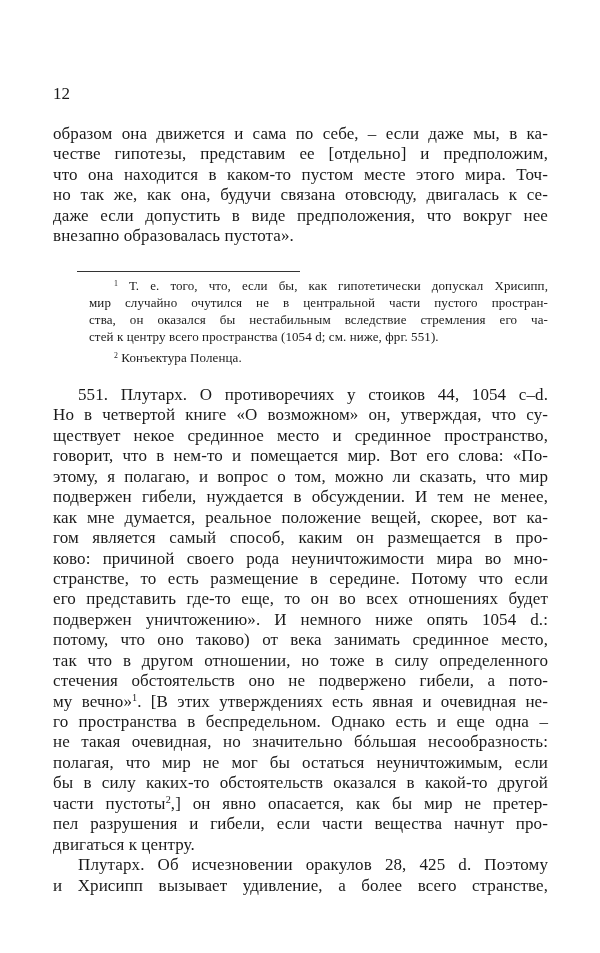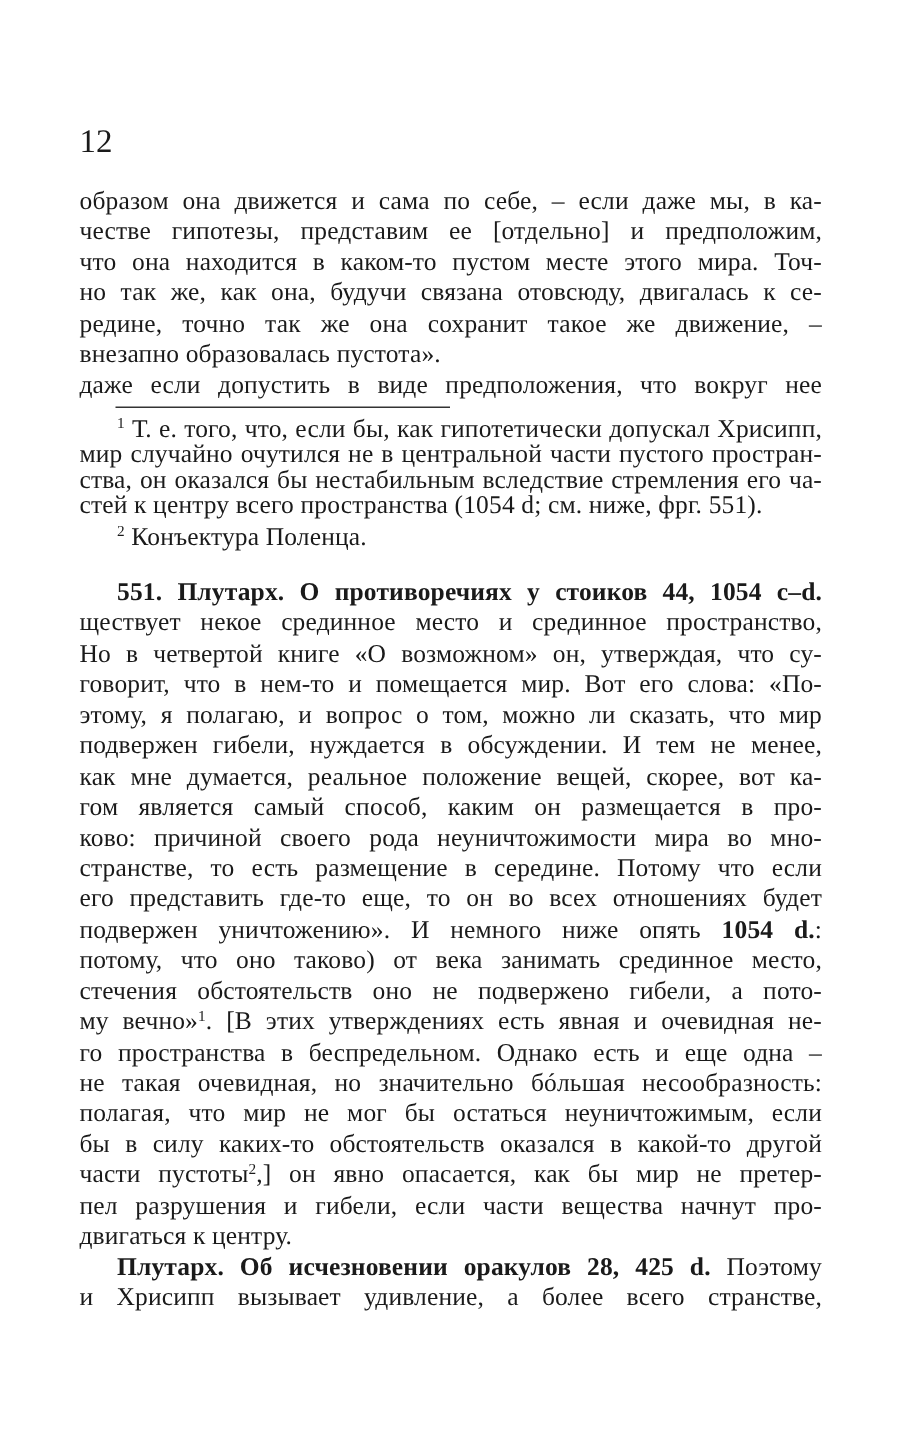--- a/index.html
+++ b/index.html
@@ -1,70 +1,70 @@
 <!DOCTYPE html>
 <html><head>
 <meta charset="utf-8">
 <style>
   html, body { margin: 0; padding: 0; background: #ffffff; }
   body { width: 600px; height: 953px; position: relative; overflow: hidden;
          font-family: "Liberation Serif", "DejaVu Serif", serif; color: #1a1a1a; }
-  .page-number { position: absolute; left: 53px; top: 84px; font-size: 22px; line-height: 20px; }
+  .page-number { position: absolute; left: 53px; top: 84px; font-size: 17px; line-height: 20px; }
   .block { position: absolute; left: 53px; width: 495px; }
   .line { display: block; white-space: nowrap; text-align: justify; text-align-last: justify;
           height: 20px; line-height: 20px; font-size: 17px; letter-spacing: 0.1px; }
   .line.last { text-align-last: left; }
   .line.indent { padding-left: 25px; }
   .fn-rule { position: absolute; left: 77px; top: 271px; width: 223px; height: 0; border-top: 1px solid #333; }
-  .fn .line { font-size: 17px; height: 17px; line-height: 17px; }
+  .fn .line { font-size: 13px; height: 17px; line-height: 17px; margin-left: 36px; }
   .fn .gap { height: 4px; }
   sup { font-size: 0.6em; line-height: 0; vertical-align: 0.55em; }
-  b { font-weight: bold; }
+  b { font-weight: normal; }
   .main .line { height: 20.45px; line-height: 20.45px; }
 </style>
 </head>
 <body>
 
 <div class="page-number">12</div>
 
 <div class="block main" style="top:124px;">
   <span class="line">образом она движется и сама по себе, – если даже мы, в ка-</span>
   <span class="line">честве гипотезы, представим ее [отдельно] и предположим,</span>
   <span class="line">что она находится в каком-то пустом месте этого мира. Точ-</span>
   <span class="line">но так же, как она, будучи связана отовсюду, двигалась к се-</span>
-  <span class="line">редине, точно так же она сохранит такое же движение, –</span>
+  <span class="line">даже если допустить в виде предположения, что вокруг нее</span>
   <span class="line last">внезапно образовалась пустота».</span>
-  <span class="line">даже если допустить в виде предположения, что вокруг нее</span>
 </div>
 
 <div class="fn-rule"></div>
 
 <div class="block fn" style="top:277px;">
   <span class="line indent"><sup>1</sup> <span>Т. е. того, что, если бы, как гипотетически допускал Хрисипп,</span></span>
   <span class="line">мир случайно очутился не в центральной части пустого простран-</span>
   <span class="line">ства, он оказался бы нестабильным вследствие стремления его ча-</span>
   <span class="line last">стей к центру всего пространства (1054 d; см. ниже, фрг. 551).</span>
   <div class="gap"></div>
   <span class="line indent last"><sup>2</sup> <span>Конъектура Поленца.</span></span>
 </div>
 
 <div class="block main" style="top:385px;">
   <span class="line indent"><b>551. Плутарх. О противоречиях у стоиков 44, 1054 c–d.</b></span>
+  <span class="line">Но в четвертой книге «О возможном» он, утверждая, что су-</span>
   <span class="line">ществует некое срединное место и срединное пространство,</span>
-  <span class="line">Но в четвертой книге «О возможном» он, утверждая, что су-</span>
   <span class="line">говорит, что в нем-то и помещается мир. Вот его слова: «По-</span>
   <span class="line">этому, я полагаю, и вопрос о том, можно ли сказать, что мир</span>
   <span class="line">подвержен гибели, нуждается в обсуждении. И тем не менее,</span>
   <span class="line">как мне думается, реальное положение вещей, скорее, вот ка-</span>
   <span class="line">гом является самый способ, каким он размещается в про-</span>
   <span class="line">ково: причиной своего рода неуничтожимости мира во мно-</span>
   <span class="line">странстве, то есть размещение в середине. Потому что если</span>
   <span class="line">его представить где-то еще, то он во всех отношениях будет</span>
   <span class="line"><span>подвержен уничтожению». И немного ниже опять </span><b>1054 d.</b><span>:</span></span>
   <span class="line">потому, что оно таково) от века занимать срединное место,</span>
+  <span class="line">так что в другом отношении, но тоже в силу определенного</span>
   <span class="line">стечения обстоятельств оно не подвержено гибели, а пото-</span>
   <span class="line"><span>му вечно»</span><sup>1</sup><span>. [В этих утверждениях есть явная и очевидная не-</span></span>
   <span class="line">го пространства в беспредельном. Однако есть и еще одна –</span>
   <span class="line">не такая очевидная, но значительно бóльшая несообразность:</span>
   <span class="line">полагая, что мир не мог бы остаться неуничтожимым, если</span>
   <span class="line">бы в силу каких-то обстоятельств оказался в какой-то другой</span>
   <span class="line"><span>части пустоты</span><sup>2</sup><span>,] он явно опасается, как бы мир не претер-</span></span>
   <span class="line">пел разрушения и гибели, если части вещества начнут про-</span>
   <span class="line last">двигаться к центру.</span>
   <span class="line indent"><b>Плутарх. Об исчезновении оракулов 28, 425 d.</b><span> Поэтому</span></span>

